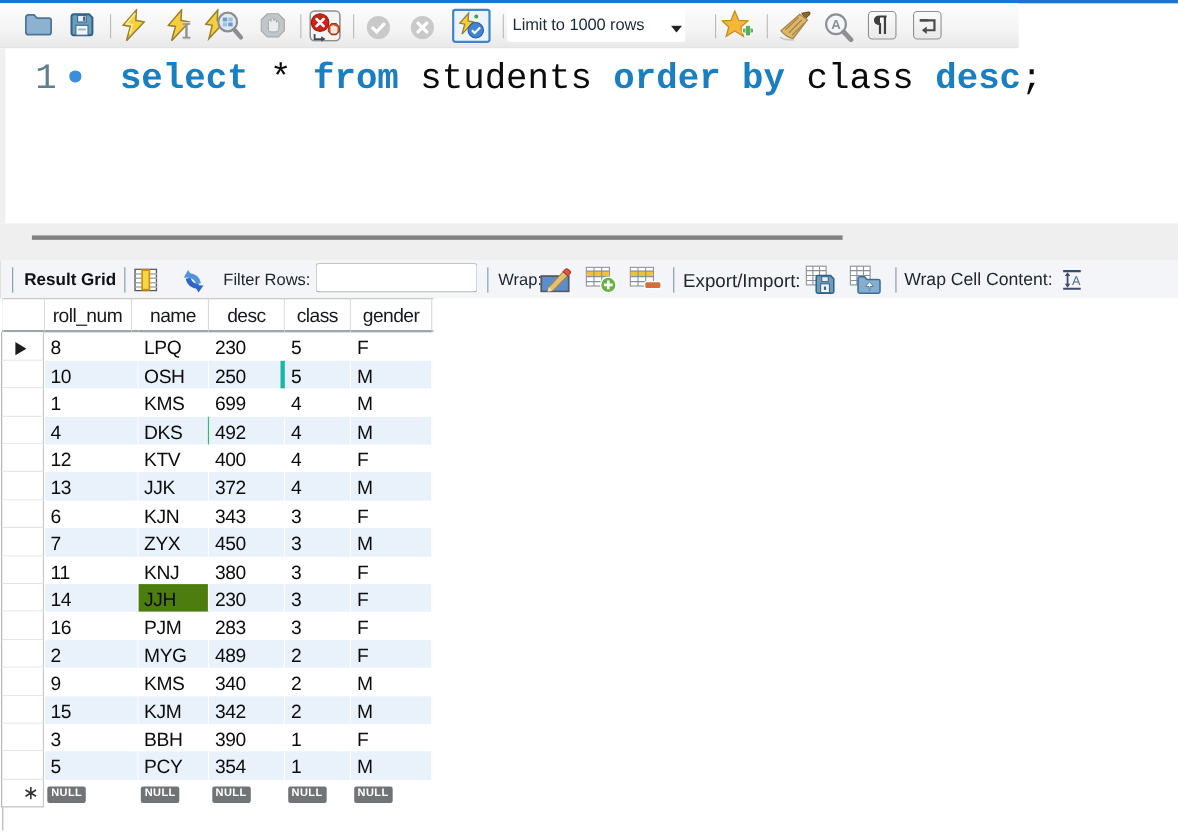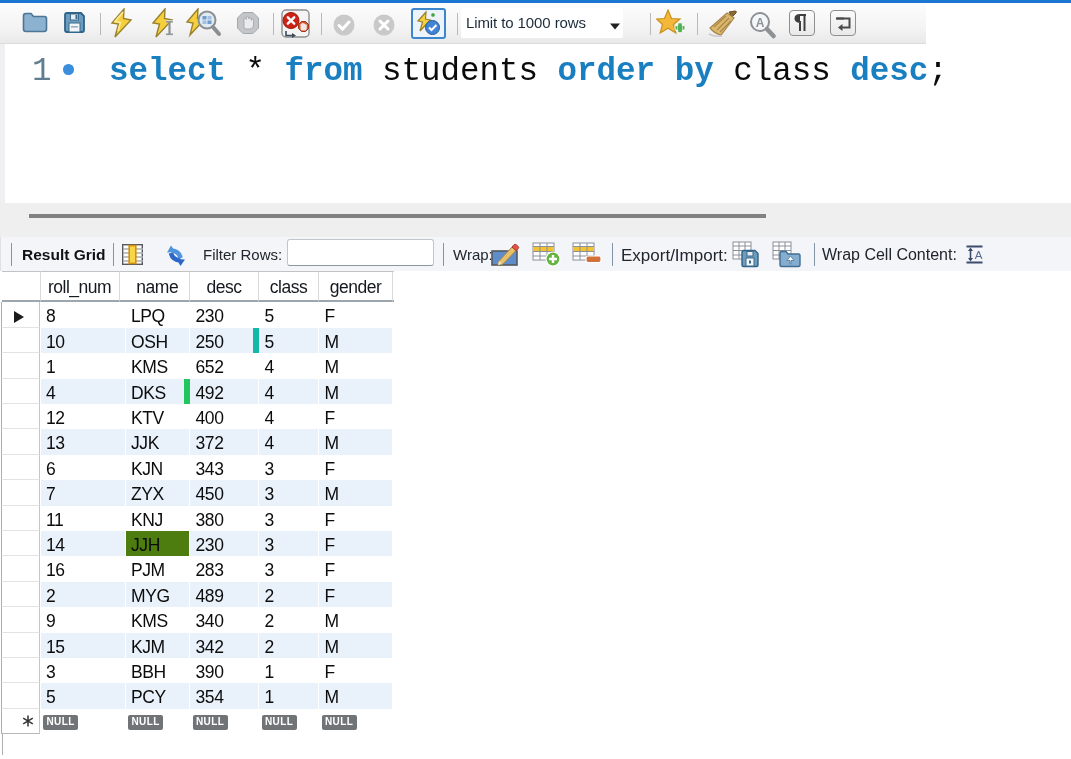--- a/index.html
+++ b/index.html
@@ -235,36 +235,36 @@
 <div class="cell" style="left:40.5px;width:85px">8</div>
 <div class="cell" style="left:125.5px;width:64.5px">LPQ</div>
 <div class="cell" style="left:190px;width:69px">230</div>
 <div class="cell" style="left:259px;width:60px">5</div>
 <div class="cell" style="left:319px;width:74px">F</div>
 </div>
 <div class="row" style="top:327.8px;left:0">
 <div class="gut"></div>
 <div class="cell" style="left:40.5px;width:85px;background:#e9f1fb;border-right:1px solid #fff">10</div>
 <div class="cell" style="left:125.5px;width:64.5px;background:#e9f1fb;border-right:1px solid #fff">OSH</div>
-<div class="cell" style="left:190px;width:69px;background:#e9f1fb;border-right:6px solid #14b8a6">250</div>
+<div class="cell" style="left:190px;width:69px;background:#e9f1fb;border-right:4px solid #14b8a6">250</div>
 <div class="cell" style="left:259px;width:60px;background:#e9f1fb;border-right:1px solid #fff">5</div>
 <div class="cell" style="left:319px;width:74px;background:#e9f1fb;border-right:1px solid #fff">M</div>
 </div>
 <div class="row" style="top:353.2px;left:0">
 <div class="gut"></div>
 <div class="cell" style="left:40.5px;width:85px">1</div>
 <div class="cell" style="left:125.5px;width:64.5px">KMS</div>
-<div class="cell" style="left:190px;width:69px">652</div>
+<div class="cell" style="left:190px;width:69px">699</div>
 <div class="cell" style="left:259px;width:60px">4</div>
 <div class="cell" style="left:319px;width:74px">M</div>
 </div>
 <div class="row" style="top:378.6px;left:0">
 <div class="gut"></div>
 <div class="cell" style="left:40.5px;width:85px;background:#e9f1fb;border-right:1px solid #fff">4</div>
-<div class="cell" style="left:125.5px;width:64.5px;background:#e9f1fb;border-right:6px solid #22c55e">DKS</div>
+<div class="cell" style="left:125.5px;width:64.5px;background:#e9f1fb;border-right:1px solid #22c55e">DKS</div>
 <div class="cell" style="left:190px;width:69px;background:#e9f1fb;border-right:1px solid #fff">492</div>
 <div class="cell" style="left:259px;width:60px;background:#e9f1fb;border-right:1px solid #fff">4</div>
 <div class="cell" style="left:319px;width:74px;background:#e9f1fb;border-right:1px solid #fff">M</div>
 </div>
 <div class="row" style="top:404.0px;left:0">
 <div class="gut"></div>
 <div class="cell" style="left:40.5px;width:85px">12</div>
 <div class="cell" style="left:125.5px;width:64.5px">KTV</div>
 <div class="cell" style="left:190px;width:69px">400</div>
 <div class="cell" style="left:259px;width:60px">4</div>

